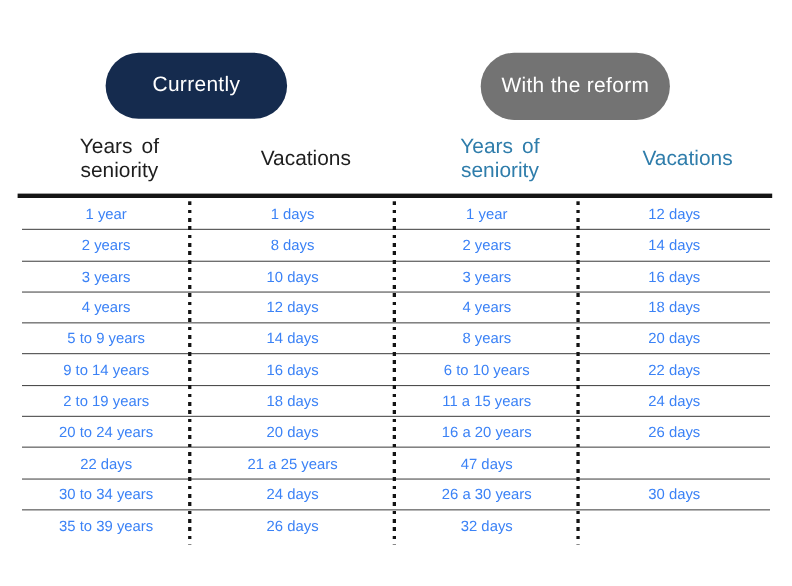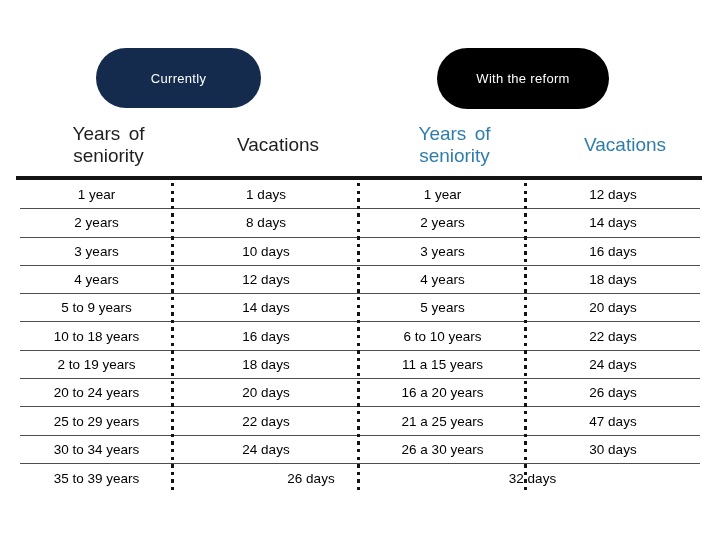--- a/index.html
+++ b/index.html
@@ -15,21 +15,21 @@
     font-family: "Liberation Sans", sans-serif;
     overflow: hidden;
   }
   
   .pill {
     position: absolute;
     display: flex;
     align-items: center;
     justify-content: center;
     color: #ffffff;
-    font-size: 13px;
+    font-size: 19px;
     letter-spacing: 0.3px;
   }
   .pill-current {
     left: 96px; top: 48px;
     width: 165px; height: 60px;
     border-radius: 30px;
     background: #152b4e;
   }
   .pill-reform {
     left: 437px; top: 48px;
@@ -72,25 +72,25 @@
     width: 680px; height: 312px;
   }
   .row {
     height: 28.3px;
     box-sizing: border-box;
     display: grid;
     grid-template-columns: 153px 186px 167px 174px;
     align-items: center;
     border-bottom: 1.6px solid #4d4d4d;
   }
-  .row:last-child { border-bottom: none; gap: 45px; }
+  .row:last-child { border-bottom: none; }
   .cell {
     text-align: center;
     font-size: 13.5px;
-    color: #000000;
+    color: #3b82f6;
   }
   
   .dotstripe {
     position: absolute;
     top: 2px;
     width: 3.4px;
     height: 312px;
     background-image: repeating-linear-gradient(
       to bottom,
       #131313 0px, #131313 3.4px,
@@ -101,21 +101,21 @@
   .dot-2 { left: 337px; }
   .dot-3 { left: 504px; }
 </style>
 </head>
 <body>
 
 <div class="canvas">
 
   <div class="pill pill-current" style="background: rgb(21, 43, 78);">Currently</div>
 
-  <div class="pill pill-reform" style="background: #000000;">With the reform</div>
+  <div class="pill pill-reform" style="background: #737373;">With the reform</div>
 
   <div class="headers">
     <div class="header-cell current-col" style="color: rgb(30, 30, 30);">
       <span class="inner">Years of seniority</span>
     </div>
     <div class="header-cell current-col" style="color: rgb(30, 30, 30);">
       <span class="inner">Vacations</span>
     </div>
     <div class="header-cell reform-col" style="color: rgb(47, 125, 171);">
       <span class="inner">Years of seniority</span>
@@ -151,43 +151,42 @@
       </div>
       <div class="row">
         <div class="cell">4 years</div>
         <div class="cell">12 days</div>
         <div class="cell">4 years</div>
         <div class="cell">18 days</div>
       </div>
       <div class="row">
         <div class="cell">5 to 9 years</div>
         <div class="cell">14 days</div>
-        <div class="cell">5 years</div>
+        <div class="cell">8 years</div>
         <div class="cell">20 days</div>
       </div>
       <div class="row">
-        <div class="cell">10 to 18 years</div>
+        <div class="cell">9 to 14 years</div>
         <div class="cell">16 days</div>
         <div class="cell">6 to 10 years</div>
         <div class="cell">22 days</div>
       </div>
       <div class="row">
         <div class="cell">2 to 19 years</div>
         <div class="cell">18 days</div>
         <div class="cell">11 a 15 years</div>
         <div class="cell">24 days</div>
       </div>
       <div class="row">
         <div class="cell">20 to 24 years</div>
         <div class="cell">20 days</div>
         <div class="cell">16 a 20 years</div>
         <div class="cell">26 days</div>
       </div>
       <div class="row">
-        <div class="cell">25 to 29 years</div>
         <div class="cell">22 days</div>
         <div class="cell">21 a 25 years</div>
         <div class="cell">47 days</div>
       </div>
       <div class="row">
         <div class="cell">30 to 34 years</div>
         <div class="cell">24 days</div>
         <div class="cell">26 a 30 years</div>
         <div class="cell">30 days</div>
       </div>

